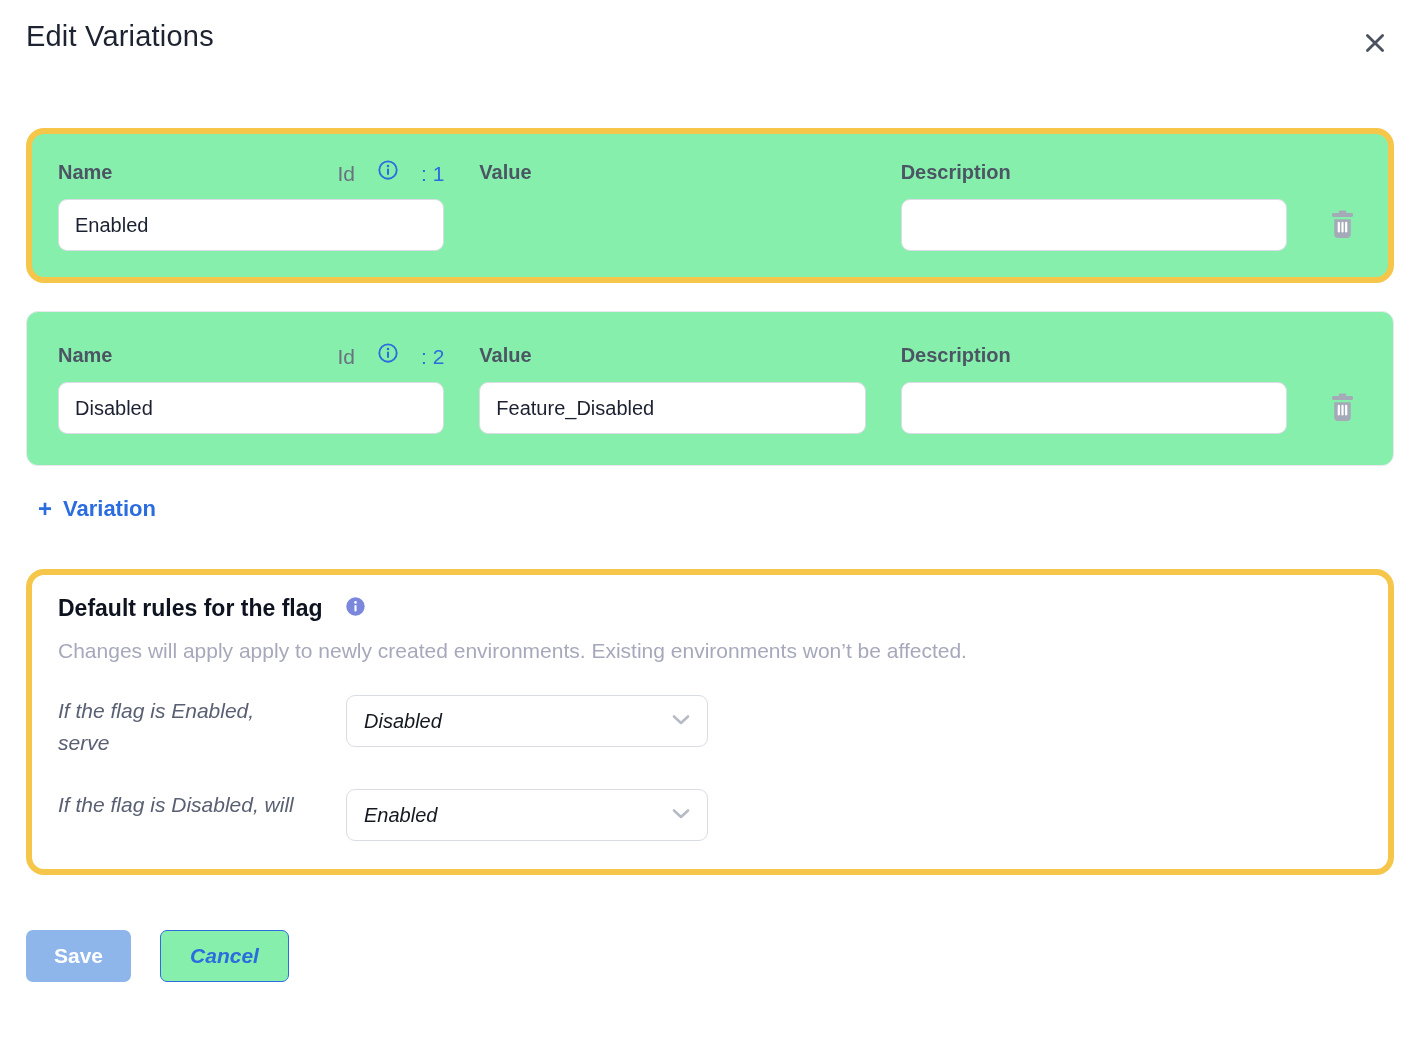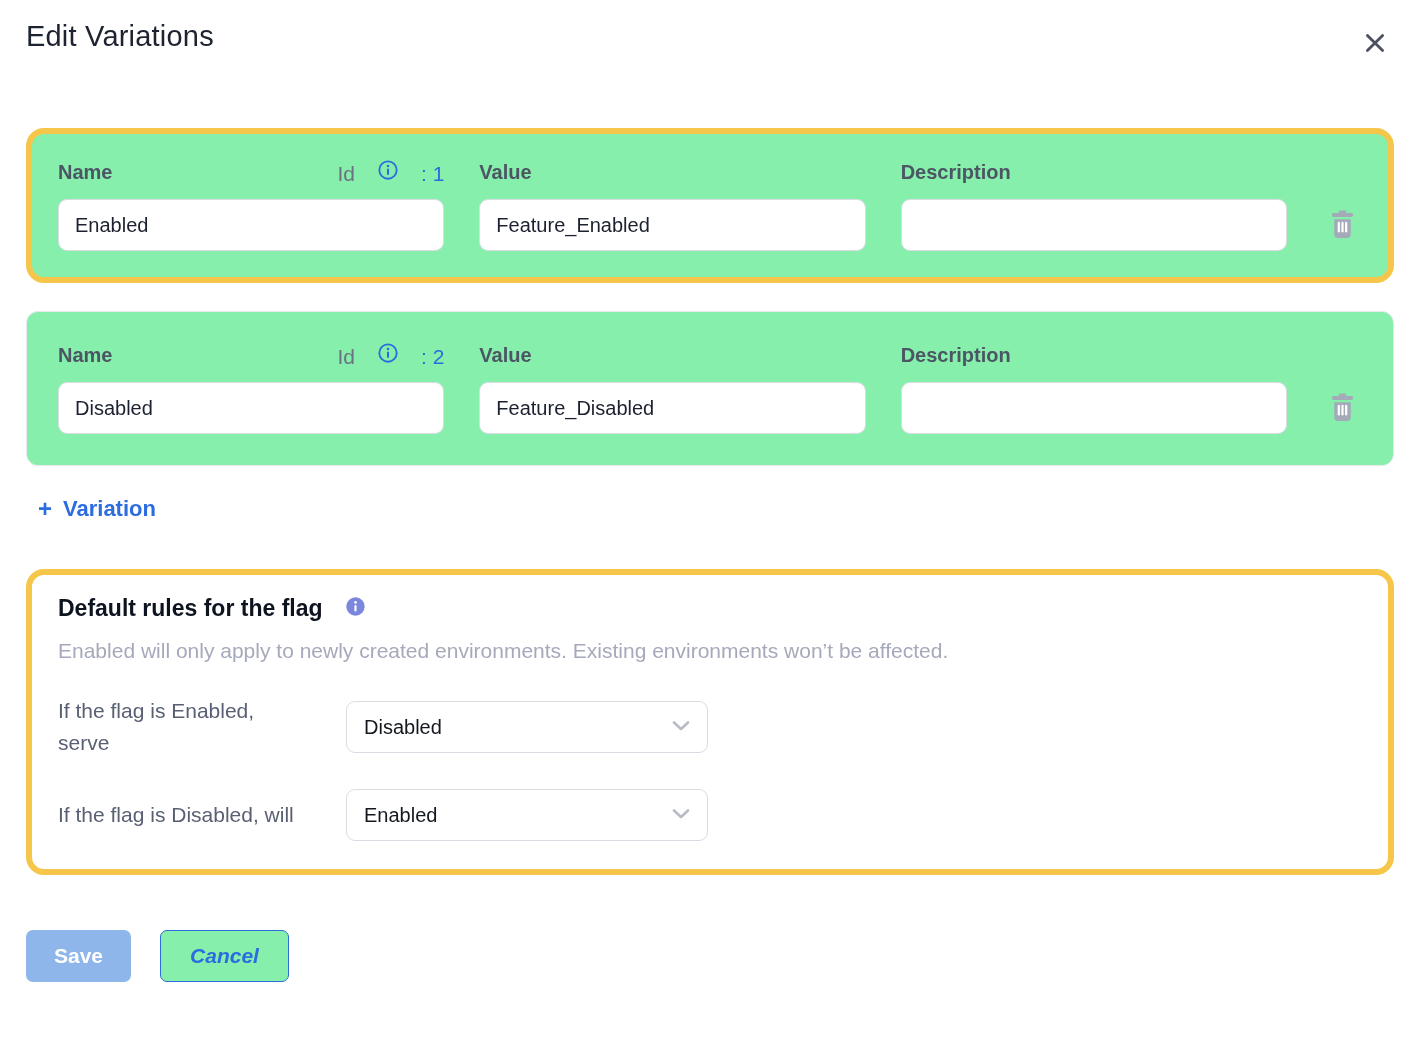--- a/index.html
+++ b/index.html
@@ -66,21 +66,21 @@
 
   
   .rules-box {
     border: 6px solid #F6C64A; border-radius: 18px;
     padding: 20px 26px 28px 26px;
     margin-top: 47px;
   }
   .rules-title-row { display: flex; align-items: center; gap: 22px; }
   .rules-title { font-size: 23px; font-weight: 700; color: #0e1320; }
   .rules-note { font-size: 21px; color: #a6a9bb; margin-top: 17px; }
-  .rule-row { display: flex; align-items: center; margin-top: 30px; }
+  .rule-row { display: flex; align-items: flex-start; margin-top: 30px; font-style: italic; }
   .rule-row.first { margin-top: 32px; }
   .rule-label {
     width: 288px; font-size: 21px; color: #5a6073; line-height: 1.53;
     padding-right: 40px;
   }
   .select-box {
     width: 362px; height: 52px;
     border: 1px solid #d9dce3; border-radius: 9px;
     display: flex; align-items: center; justify-content: space-between;
     padding: 0 17px; cursor: pointer; background: #fff;
@@ -133,21 +133,20 @@
             </span>
             <span class="id-num">: 1</span>
           </span>
         </div>
         <input class="text-input" type="text" value="Enabled" style="">
       </div>
       <div class="field">
         <div class="field-label-row">
           <span class="field-label">Value</span>
         </div>
-        <input class="text-input" type="text" value="Feature_Enabled" style="">
       </div>
       <div class="field">
         <div class="field-label-row">
           <span class="field-label">Description</span>
         </div>
         <input class="text-input" type="text" value="" style="">
       </div>
       <div class="trash-col">
         <button class="trash-btn">
           <span>
@@ -225,21 +224,21 @@
     <div class="rules-title-row">
       <span class="rules-title">Default rules for the flag</span>
       <span>
         <svg width="21" height="21" viewBox="0 0 24 24">
             <circle cx="12" cy="12" r="10.5" fill="#7B87DD"></circle>
             <circle cx="12" cy="7.3" r="1.5" fill="#ffffff"></circle>
             <rect x="10.8" y="10.2" width="2.4" height="7.6" rx="1.2" fill="#ffffff"></rect>
           </svg>
       </span>
     </div>
-    <p class="rules-note">Enabled will only apply to newly created environments. Existing environments won’t be affected.</p>
+    <p class="rules-note">Changes will apply apply to newly created environments. Existing environments won’t be affected.</p>
 
     <div class="rule-row first">
       <div class="rule-label">If the flag is Enabled, serve</div>
       <div class="select-box">
         <span class="select-value">Disabled</span>
         <span>
           <svg width="18" height="12" viewBox="0 0 18 12">
               <path d="M2 2.5 L9 9 L16 2.5" stroke="#b7bbc5" stroke-width="2.6" fill="none" stroke-linecap="round" stroke-linejoin="round"></path>
             </svg>
         </span>

